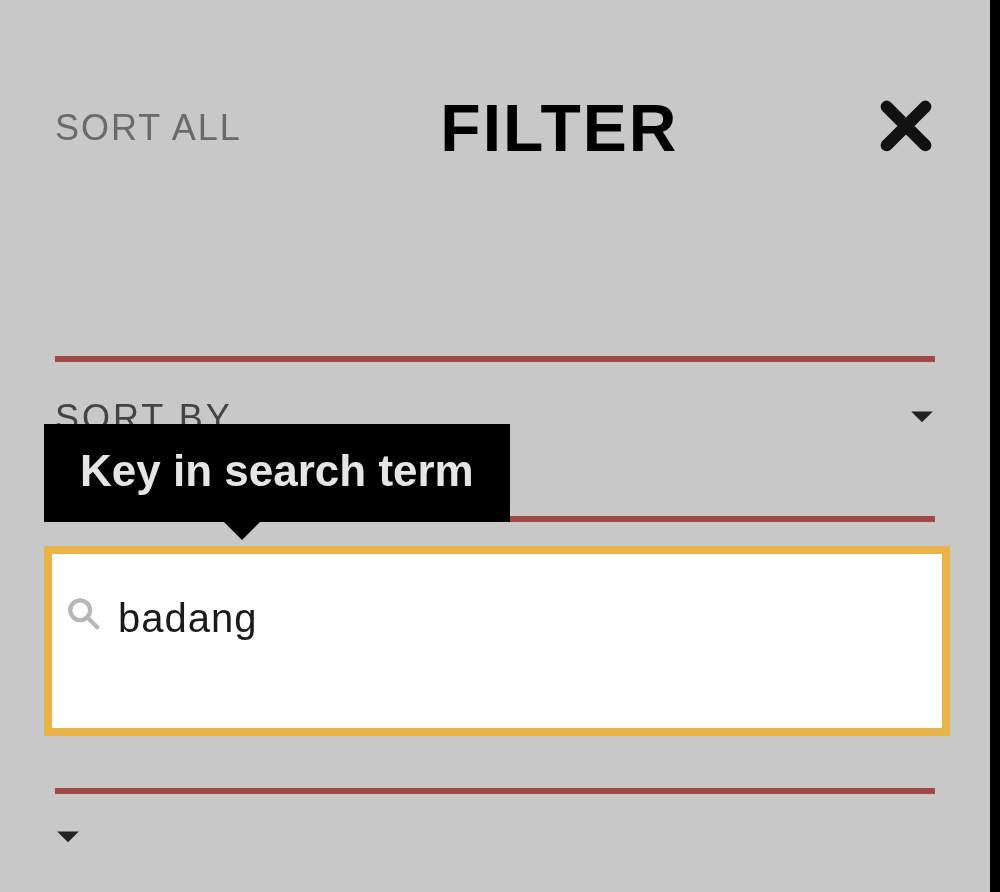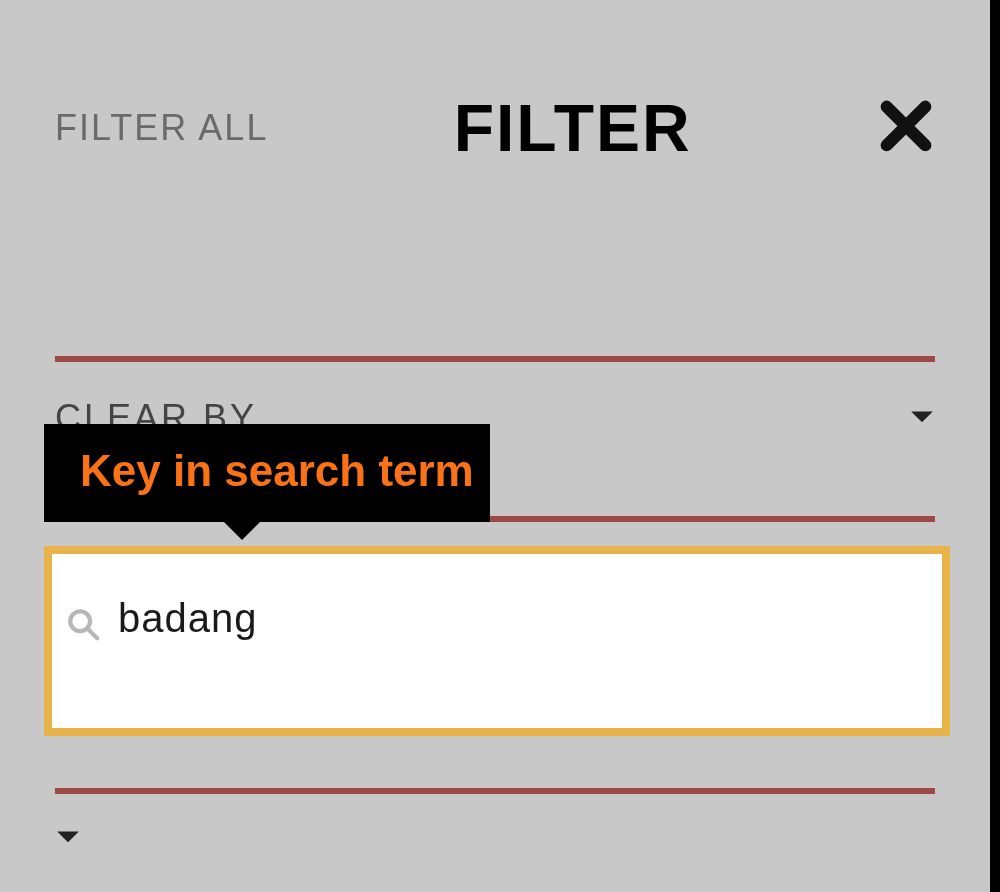--- a/index.html
+++ b/index.html
@@ -73,24 +73,24 @@
     font-weight: 500;
   }
   .caret { display: flex; align-items: center; }
   .caret svg { width: 26px; height: 18px; fill: #222; }
 
   .tooltip {
     position: absolute;
     left: 44px;
     top: 424px;
     background: #000;
-    color: #f97316;
+    color: #e5e5e5;
     font-size: 44px;
     font-weight: 600;
-    padding: 22px 16px 26px 36px;
+    padding: 22px 36px 26px 36px;
     z-index: 10;
     text-align: center;
   }
   .tooltip-arrow {
     position: absolute;
     left: 180px;
     bottom: -18px;
     width: 0; height: 0;
     border-left: 18px solid transparent;
     border-right: 18px solid transparent;
@@ -102,21 +102,21 @@
     left: 44px;
     top: 546px;
     width: 906px;
     height: 190px;
     background: #fff;
     border: 8px solid #e8b44a;
     padding: 0;
   }
   .search-inner {
     display: flex;
-    align-items: flex-end;
+    align-items: flex-start;
     padding: 42px 10px 0 14px;
   }
   .search-icon { color: #b7b7b7; display: flex; }
   .search-icon svg { width: 34px; height: 34px; stroke: #b7b7b7; }
   .search-input {
     border: none;
     outline: none;
     font-size: 40px;
     font-weight: 500;
     color: #1a1a1a;
@@ -142,35 +142,35 @@
     top: 788px;
     width: 880px;
   }
 </style>
 </head>
 <body>
 
 <div class="panel">
 
   <div class="header">
-    <div class="clear-all">FILTER ALL</div>
+    <div class="clear-all">SORT ALL</div>
     <div class="title">FILTER</div>
     <div class="close-btn">
       <span>
         <svg viewBox="0 0 24 24">
             <path d="M4 4 L20 20 M20 4 L4 20" stroke="#111" stroke-width="5" stroke-linecap="round"></path>
           </svg>
       </span>
     </div>
   </div>
 
   <div class="section">
     <div class="divider first-divider"></div>
     <div class="section-row">
-      <div class="section-label">CLEAR BY</div>
+      <div class="section-label">SORT BY</div>
       <span class="caret">
         <svg viewBox="0 0 24 16">
             <path d="M2 2 L12 12 L22 2 Z"></path>
           </svg>
       </span>
     </div>
   </div>
 
   <div class="section-divider-2"></div>
 

